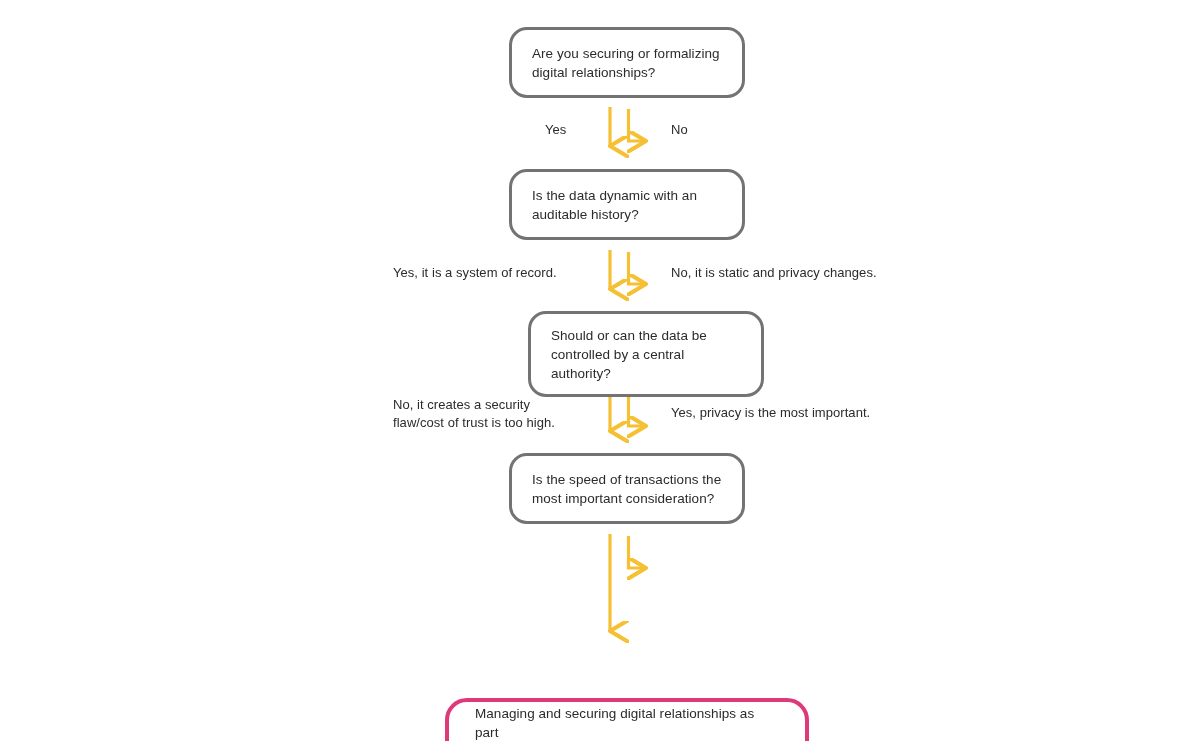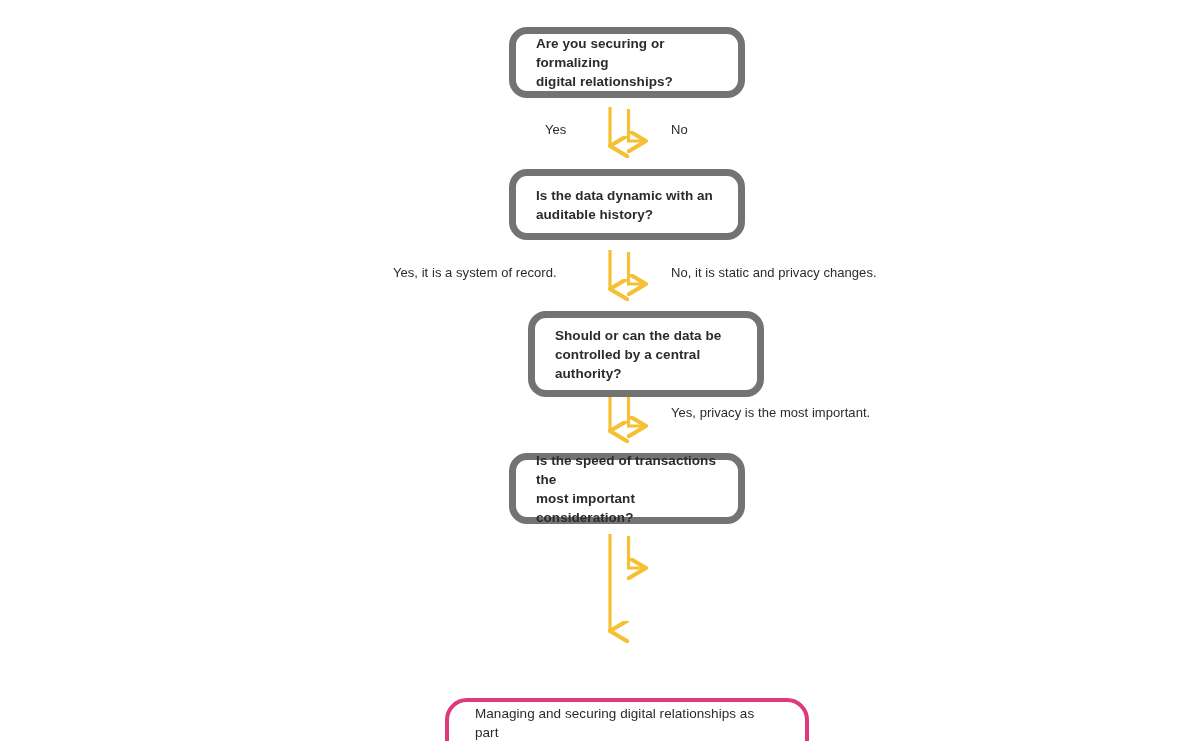--- a/index.html
+++ b/index.html
@@ -26,22 +26,21 @@
   
   .node {
     position: absolute;
     box-sizing: border-box;
     display: flex;
     align-items: center;
     background: #ffffff;
     border-radius: 18px;
   }
   .node.decision {
-    border: 7px solid #737373;
-    font-weight: bold;
+    border: 3px solid #737373;
   }
   .node.outcome {
     border: 4px solid #DE3A7B;
     border-radius: 22px;
   }
   .node-text {
     font-size: 13.5px;
     line-height: 19px;
     color: #2b2b2b;
     letter-spacing: 0.05px;
@@ -124,20 +123,22 @@
   </div>
 
   <div class="edge-label left" style="left:393px; top:264px; width:200px;">Yes, it is a system of record.</div>
   <div class="edge-label right" style="left:671px; top:264px; width:280px;">No, it is static and privacy changes.</div>
 
   <div class="node decision" style="left:528px; top:311px; width:236px; height:86px;">
     <span class="node-text">Should or can the data be
 controlled by a central authority?</span>
   </div>
 
+  <div class="edge-label left" style="left:393px; top:396px; width:200px;">No, it creates a security
+flaw/cost of trust is too high.</div>
   <div class="edge-label right" style="left:671px; top:404px; width:280px;">Yes, privacy is the most important.</div>
 
   <div class="node decision" style="left:509px; top:453px; width:236px; height:71px;">
     <span class="node-text">Is the speed of transactions the
 most important consideration?</span>
   </div>
 
 
   <div class="node outcome" style="left:445px; top:650px; width:364px; height:68px;margin-top:48px;">
     <span class="node-text">Managing and securing digital relationships as part

